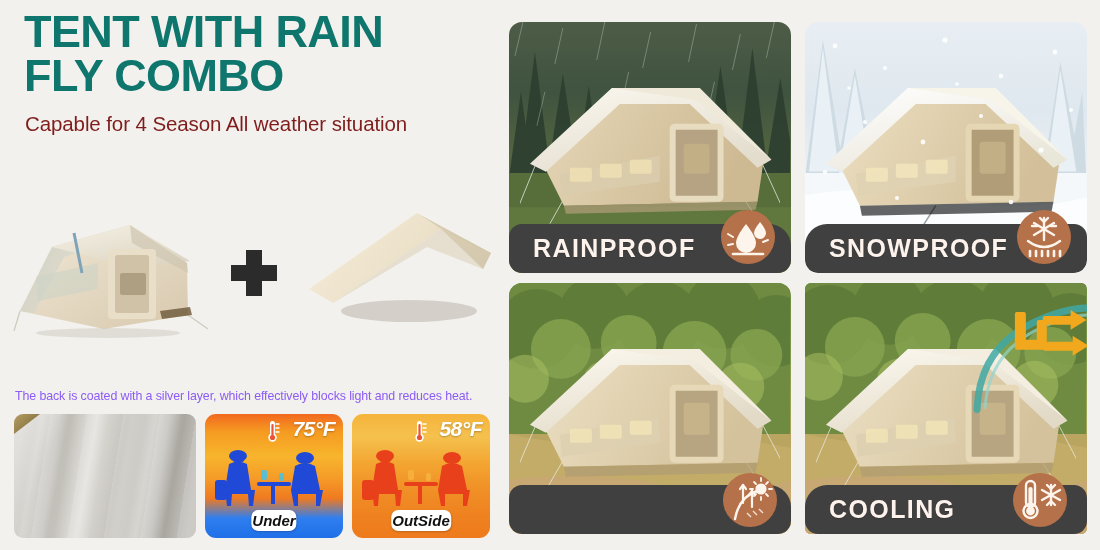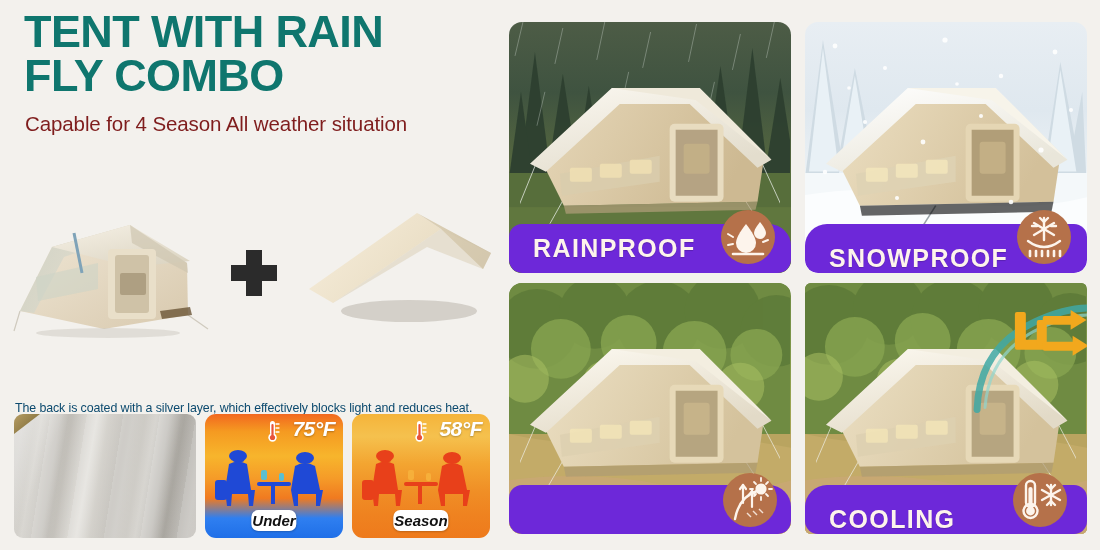--- a/index.html
+++ b/index.html
@@ -32,22 +32,22 @@
   .flyshot{position:absolute;left:305px;top:22px;width:190px;height:120px;}
   .plus{
     position:absolute;left:228px;top:62px;width:52px;height:52px;
   }
   .plus i{position:absolute;background:#2b2b2b;}
   .plus i.h{left:3px;top:18px;width:46px;height:16px;}
   .plus i.v{left:18px;top:3px;width:16px;height:46px;}
 
   
   .silvercap{
-    position:absolute;left:15px;top:401px;
-    font-size:12.4px;color:#0c4a6e;letter-spacing:-0.1px;white-space:nowrap;
+    position:absolute;left:15px;top:389px;
+    font-size:12.4px;color:#8b5cf6;letter-spacing:-0.1px;white-space:nowrap;
   }
 
   
   .trio{position:absolute;left:0;top:414px;width:500px;height:128px;}
   .swatch{
     position:absolute;left:14px;top:0;width:182px;height:124px;
     border-radius:9px;overflow:hidden;
     background:
       linear-gradient(112deg,rgba(255,255,255,.55) 0%,rgba(255,255,255,0) 22%),
       linear-gradient(100deg,#b9b6b0 0%,#d8d6d1 14%,#bdbab4 27%,#e2e0db 41%,
@@ -109,26 +109,26 @@
 
   .trees{position:absolute;left:0;right:0;top:0;height:62%;}
   .ground{position:absolute;left:0;right:0;bottom:0;height:40%;}
 
   
   .tent{position:absolute;left:4%;bottom:17%;width:92%;height:62%;}
 
   
   .banner{
     position:absolute;left:0;right:0;bottom:0;height:49px;
-    background:#6d28d9;
+    background:#404040;
     border-radius:13px 13px 13px 13px;
     display:flex;align-items:center;
   }
   .cell.c0 .banner,.cell.c2 .banner{border-top-right-radius:22px;}
-  .cell.c1 .banner,.cell.c3 .banner{border-top-left-radius:22px;align-items:flex-end;}
+  .cell.c1 .banner,.cell.c3 .banner{border-top-left-radius:22px;}
   .banner .label{
     font-size:25px;font-weight:bold;color:#fdf3ec;letter-spacing:1.4px;
     margin-left:24px;text-shadow:0 1px 1px rgba(0,0,0,.18);
   }
   .banner .bicon{position:absolute;right:16px;top:-14px;width:54px;height:54px;}
   .cell.c2 .banner .bicon{right:14px;top:-12px;}
   .cell.c3 .banner .bicon{right:20px;top:-12px;}
 
   .airflow{position:absolute;right:-2px;top:6%;width:46%;height:46%;}
 </style>
@@ -259,21 +259,21 @@
           </g>
         </svg>
         <svg class="thermo" viewBox="0 0 17 24">
           <rect x="6" y="2" width="5" height="14" rx="2.5" fill="#fff"></rect>
           <circle cx="8.5" cy="18.5" r="4.2" fill="#fff"></circle>
           <rect x="7.4" y="5" width="2.2" height="13" rx="1.1" fill="#e8533a"></rect>
           <circle cx="8.5" cy="18.5" r="2.6" fill="#e8533a"></circle>
           <path d="M12 5 h3 M12 9 h3 M12 13 h3" stroke="#fff" stroke-width="1.3" stroke-linecap="round"></path>
         </svg>
         <div class="temp">58°F</div>
-        <div class="pill">Season</div>
+        <div class="pill">OutSide</div>
       </div>
     </div>
   </div>
 
   <div class="grid">
 
     <div class="cell c0">
       <div class="scene bg-rain">
         <svg class="trees" viewBox="0 0 282 156" preserveAspectRatio="none">
           <g fill="#2e4030" opacity=".95">

